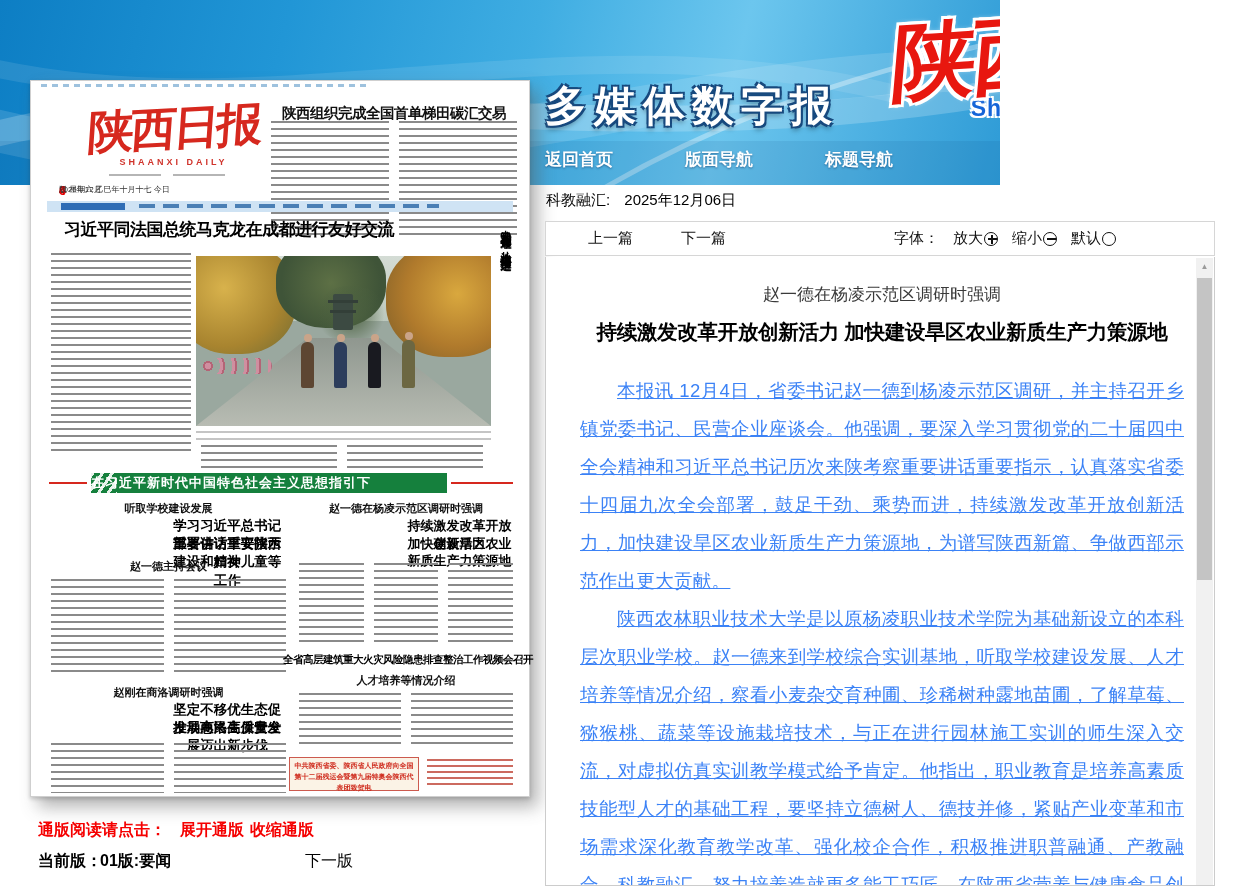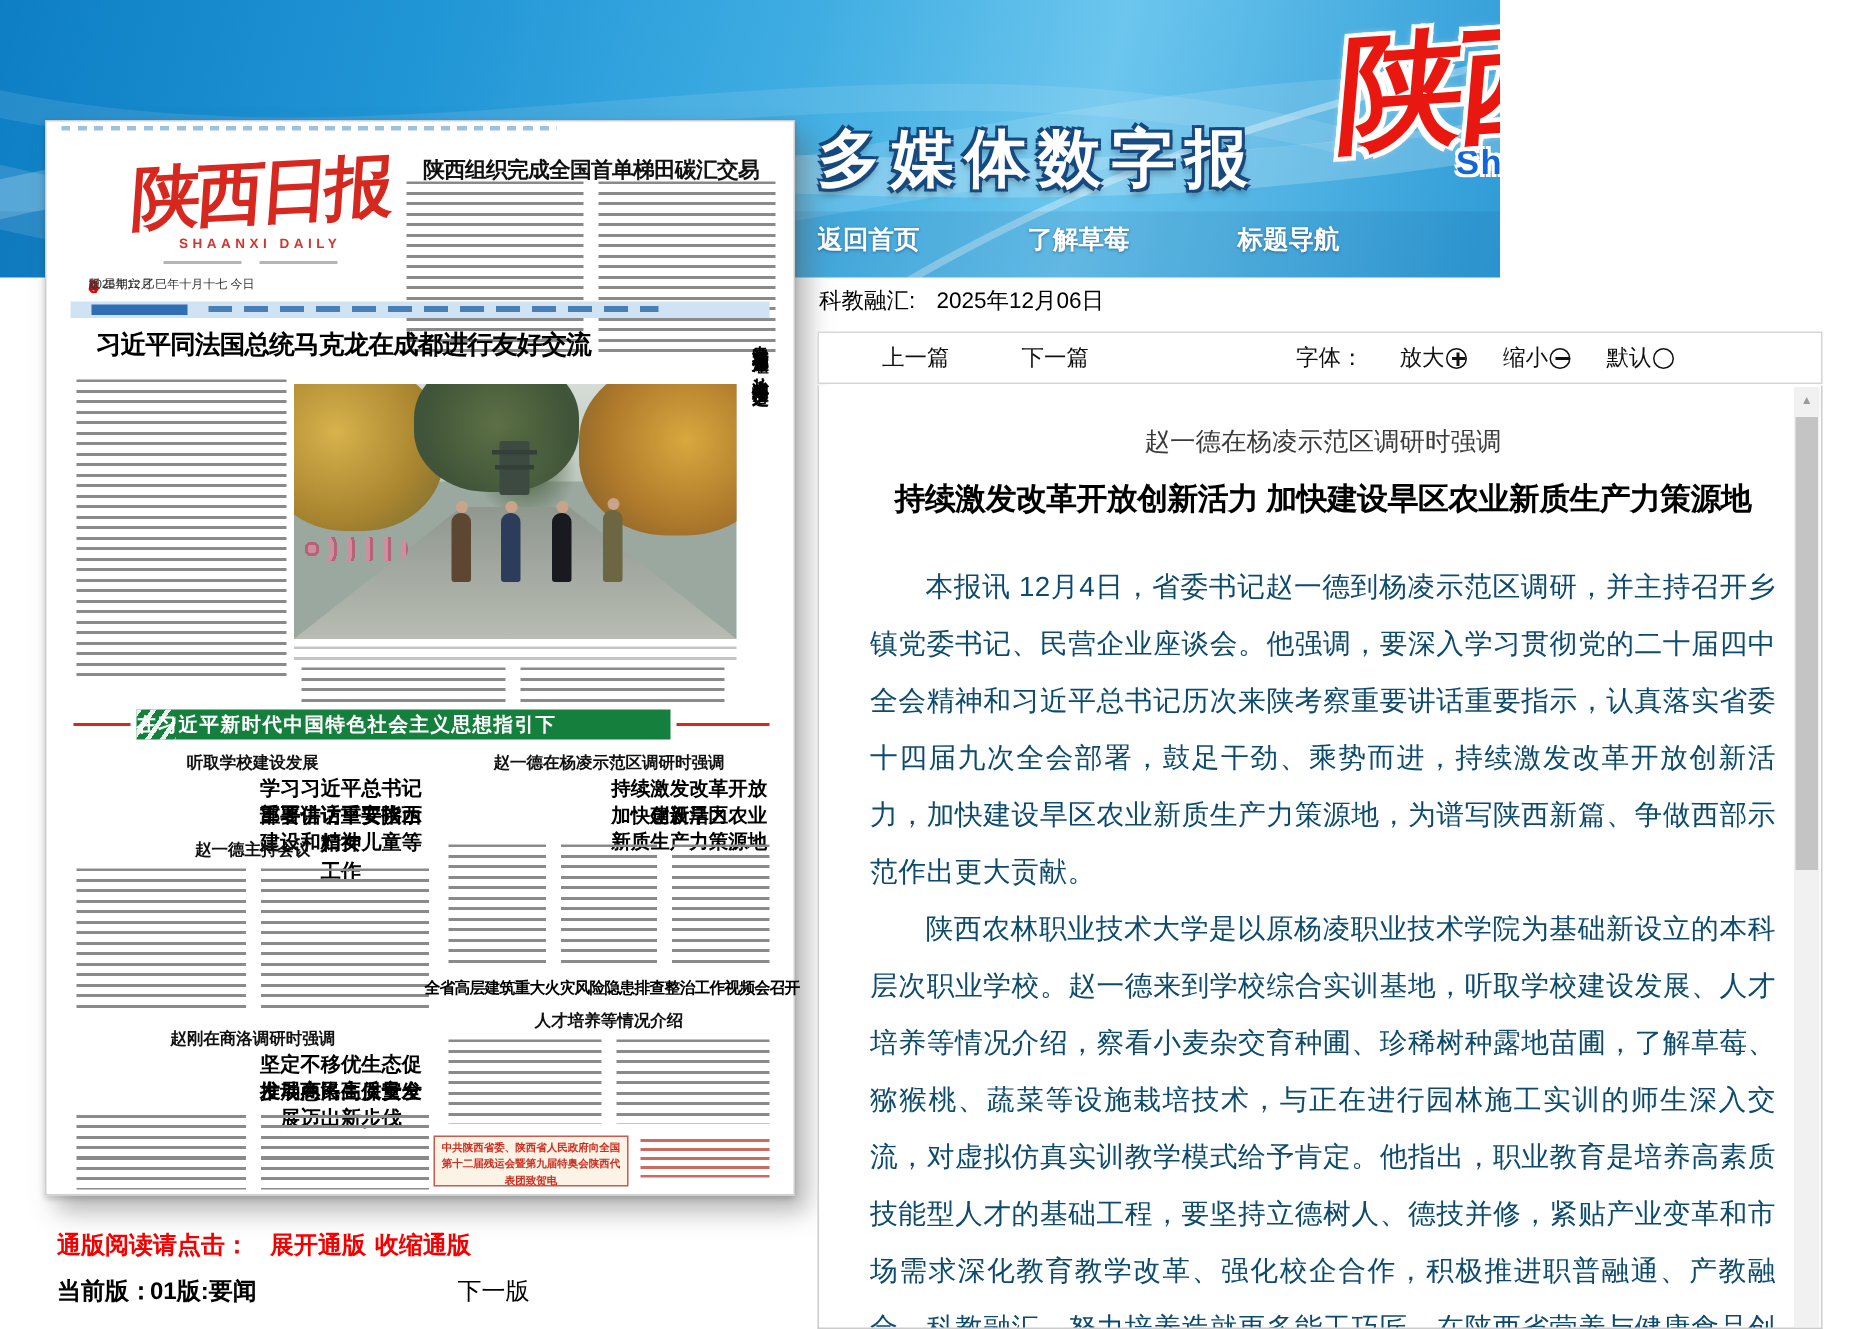--- a/index.html
+++ b/index.html
@@ -113,58 +113,58 @@
   .cur-label { font-weight:bold; } .cur-value { left:62px; font-weight:bold; }
   .lnk-nextpage { left:267px; color:#222; cursor:pointer; text-decoration:none; font-weight:normal; }
 
   
   .pubdate { position:absolute; left:546px; top:191px; font-size:15px; color:#000; }
   .pubdate .val { margin-left:10px; }
   .toolbar { position:absolute; left:545px; top:221px; width:670px; height:35px;
     border:1px solid #d6d6d6; background:#fff; display:flex; align-items:center; }
   .toolbar a { font-size:15px; color:#111; text-decoration:none; cursor:pointer; }
   .tb-left { display:flex; gap:48px; margin-left:42px; }
-  .tb-right { display:flex; gap:24px; margin-left:auto; margin-right:98px; align-items:center; }
+  .tb-right { display:flex; gap:14px; margin-left:auto; margin-right:98px; align-items:center; }
   .tb-right .lbl { font-size:15px; color:#111; }
   .fontbtn { display:inline-flex; align-items:center; gap:1px; }
   .circle-ico { display:inline-block; width:14px; height:14px; border:1.6px solid #111;
     border-radius:50%; position:relative; }
   .circle-ico.plus::before, .circle-ico.plus::after { content:""; position:absolute; background:#111; }
   .circle-ico.plus::before { left:2.5px; top:5.5px; width:9px; height:2px; }
   .circle-ico.plus::after { left:6px; top:2px; width:2px; height:9px; }
   .circle-ico.minus::before { content:""; position:absolute; background:#111; left:2.5px; top:5.5px; width:9px; height:2px; }
   .article-box { position:absolute; left:545px; top:257px; width:670px; height:629px;
     border:1px solid #cccccc; border-top:none; background:#fff; overflow:hidden; }
   .art-inner { position:absolute; left:0; top:0; width:652px; padding:26px 14px 0 34px; }
   .art-kicker { text-align:center; font-size:17px; color:#3a3a3a; }
   .art-title { text-align:center; font-size:20.5px; font-weight:bold; color:#000; margin-top:12px;
     letter-spacing:-0.3px; white-space:nowrap; }
-  .art-body p { font-size:18.5px; line-height:38px; color:#0c4a6e; text-align:justify;
-    text-indent:2em; letter-spacing:0.3px; }
+  .art-body p { font-size:18.5px; line-height:38px; color:#3b82f6; text-align:justify;
+    text-indent:2em; letter-spacing:0.3px;text-decoration:underline; }
   .art-body { margin-top:26px; }
   .scrollbar { position:absolute; right:1px; top:1px; width:17px; height:627px; background:#f1f1f1; }
   .scroll-up { position:absolute; top:0; left:0; width:17px; height:17px; text-align:center;
     font-size:8px; color:#9a9a9a; line-height:17px; cursor:pointer; background:#f1f1f1; }
   .scroll-thumb { position:absolute; top:20px; left:1px; width:15px; height:302px; background:#c4c4c4; cursor:pointer; }
 </style>
 </head>
 <body>
 
 <div class="banner">
   <svg width="1238" height="185">
     <path d="M-60,150 C300,30 700,225 1300,15" stroke="rgba(255,255,255,0.20)" stroke-width="26" fill="none"></path>
     <path d="M-60,115 C420,265 820,-50 1300,125" stroke="rgba(255,255,255,0.13)" stroke-width="42" fill="none"></path>
     <path d="M560,215 C800,60 1020,45 1280,-25" stroke="rgba(255,255,255,0.35)" stroke-width="5" fill="none"></path>
     <path d="M-40,60 C260,140 560,10 900,95" stroke="rgba(255,255,255,0.10)" stroke-width="18" fill="none"></path>
   </svg>
   <div class="nav-band"></div>
   <div class="site-title">多媒体数字报</div>
   <div class="top-nav">
     <a>返回首页</a>
-    <a>了解草莓</a>
+    <a>版面导航</a>
     <a>标题导航</a>
   </div>
   <div class="logo">
     <span class="logo-cn">陕西日报</span>
     <span class="logo-en">Shaanxi Daily</span>
   </div>
 </div>
 
 <div class="paper">
   <div class="edge-dots"></div>

